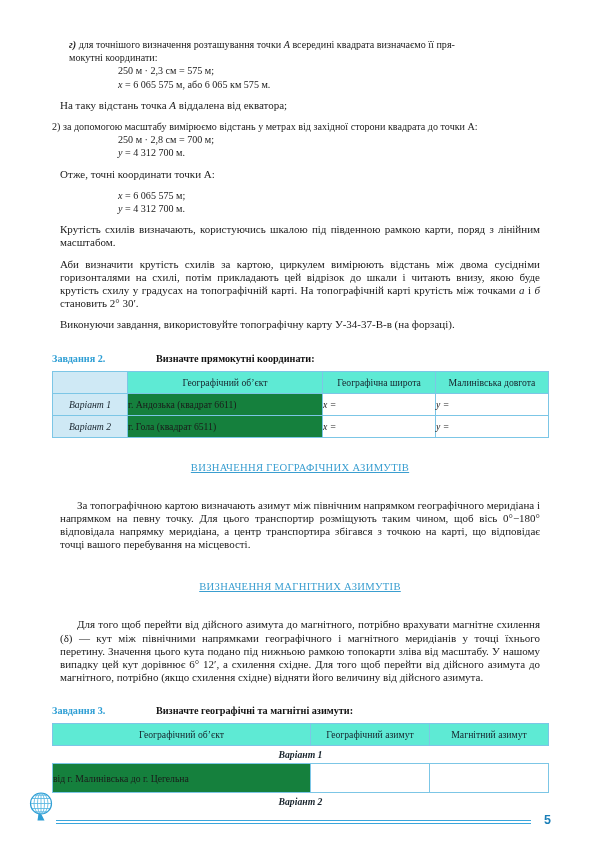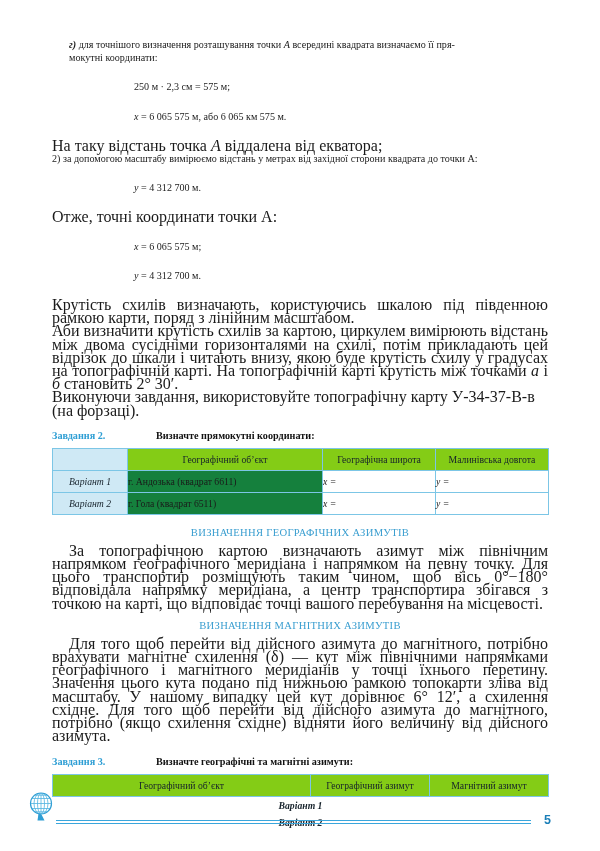--- a/index.html
+++ b/index.html
@@ -23,59 +23,60 @@
   }
   .content {
     position: absolute;
     left: 52px;
     top: 22px;
     width: 496px;
   }
 
   
   p.para {
-    margin: 0;
-    font-size: 16px;
+    margin: 8px;
+    font-size: 11px;
     line-height: 13.2px;
     text-align: justify;
     text-justify: inter-word;
   }
   p.para.nojust { text-align: left; }
   .indent-first { text-indent: 17px; }
 
   .listitem {
     margin: 0;
     font-size: 10.1px;
     line-height: 13.2px;
     padding-left: 14px;
     text-indent: -14px;
     text-align: left;
   }
   .listitem.sub {
     padding-left: 31px;
     text-indent: -14px;
   }
   .formula {
-    margin: 16px;
+    margin: 0;
     font-size: 10.1px;
     line-height: 13.2px;
     padding-left: 66px;
   }
   i.it { font-style: italic; }
   .bi { font-style: italic; font-weight: bold; }
 
   
   h2.sec {
-    margin: 0;
+    margin: 12px;
     font-size: 10.6px;
     font-weight: normal;
     letter-spacing: 0.3px;
     text-align: center;
     color: #3a9ed0;
     font-family: "Liberation Serif", serif;
+    text-decoration: underline;
   }
 
   
   .task-label {
     margin: 0;
     font-size: 10.2px;
     font-weight: bold;
     line-height: 13px;
   }
   .task-label .num { color: #2e9ed4; }
@@ -89,21 +90,21 @@
     table-layout: fixed;
   }
   table.gtable td, table.gtable th {
     border: 1px solid #7cc6e6;
     padding: 0;
     height: 21px;
     vertical-align: middle;
     font-weight: normal;
   }
   .hdr {
-    background: #84cc16;
+    background: #5eead4;
     text-align: center;
     font-weight: bold;
     font-size: 9.7px;
     color: #16222b;
     height: 22px;
   }
   .hdr.blank { background: #cfe9f5; }
   .varcell {
     background: #cfe9f5;
     text-align: center;
@@ -204,20 +205,21 @@
     <p class="formula">250 м · 2,3 см = 575 м;</p>
     <p class="formula">
       <i class="it">x</i><span> = 6 065 575 м, або 6 065 км 575 м.</span>
     </p>
 
     <p class="para nojust">
       <span>На таку відстань точка </span><i class="it">A</i><span> віддалена від екватора;</span>
     </p>
 
     <p class="listitem">2) за допомогою масштабу вимірюємо відстань у метрах від західної сторони квадрата до точки A:</p>
+    <p class="formula">250 м · 2,8 см = 700 м;</p>
     <p class="formula">
       <i class="it">y</i><span> = 4 312 700 м.</span>
     </p>
 
     <p class="para nojust">Отже, точні координати точки A:</p>
     <p class="formula">
       <i class="it">x</i><span> = 6 065 575 м;</span>
     </p>
     <p class="formula">
       <i class="it">y</i><span> = 4 312 700 м.</span>
@@ -300,20 +302,25 @@
       <thead>
         <tr>
           <th class="hdr">Географічний об’єкт</th>
           <th class="hdr">Географічний азимут</th>
           <th class="hdr">Магнітний азимут</th>
         </tr>
       </thead>
       <tbody>
         <tr class="variant-row">
           <td colspan="3">Варіант 1</td>
+        </tr>
+        <tr class="tall">
+          <td class="cell-left">від г. Малинівська до г. Цегельна</td>
+          <td class="cell-empty"></td>
+          <td class="cell-empty"></td>
         </tr>
         <tr class="variant-row">
           <td colspan="3">Варіант 2</td>
         </tr>
       </tbody>
     </table>
 
   </div>
 
   <div class="footer">

